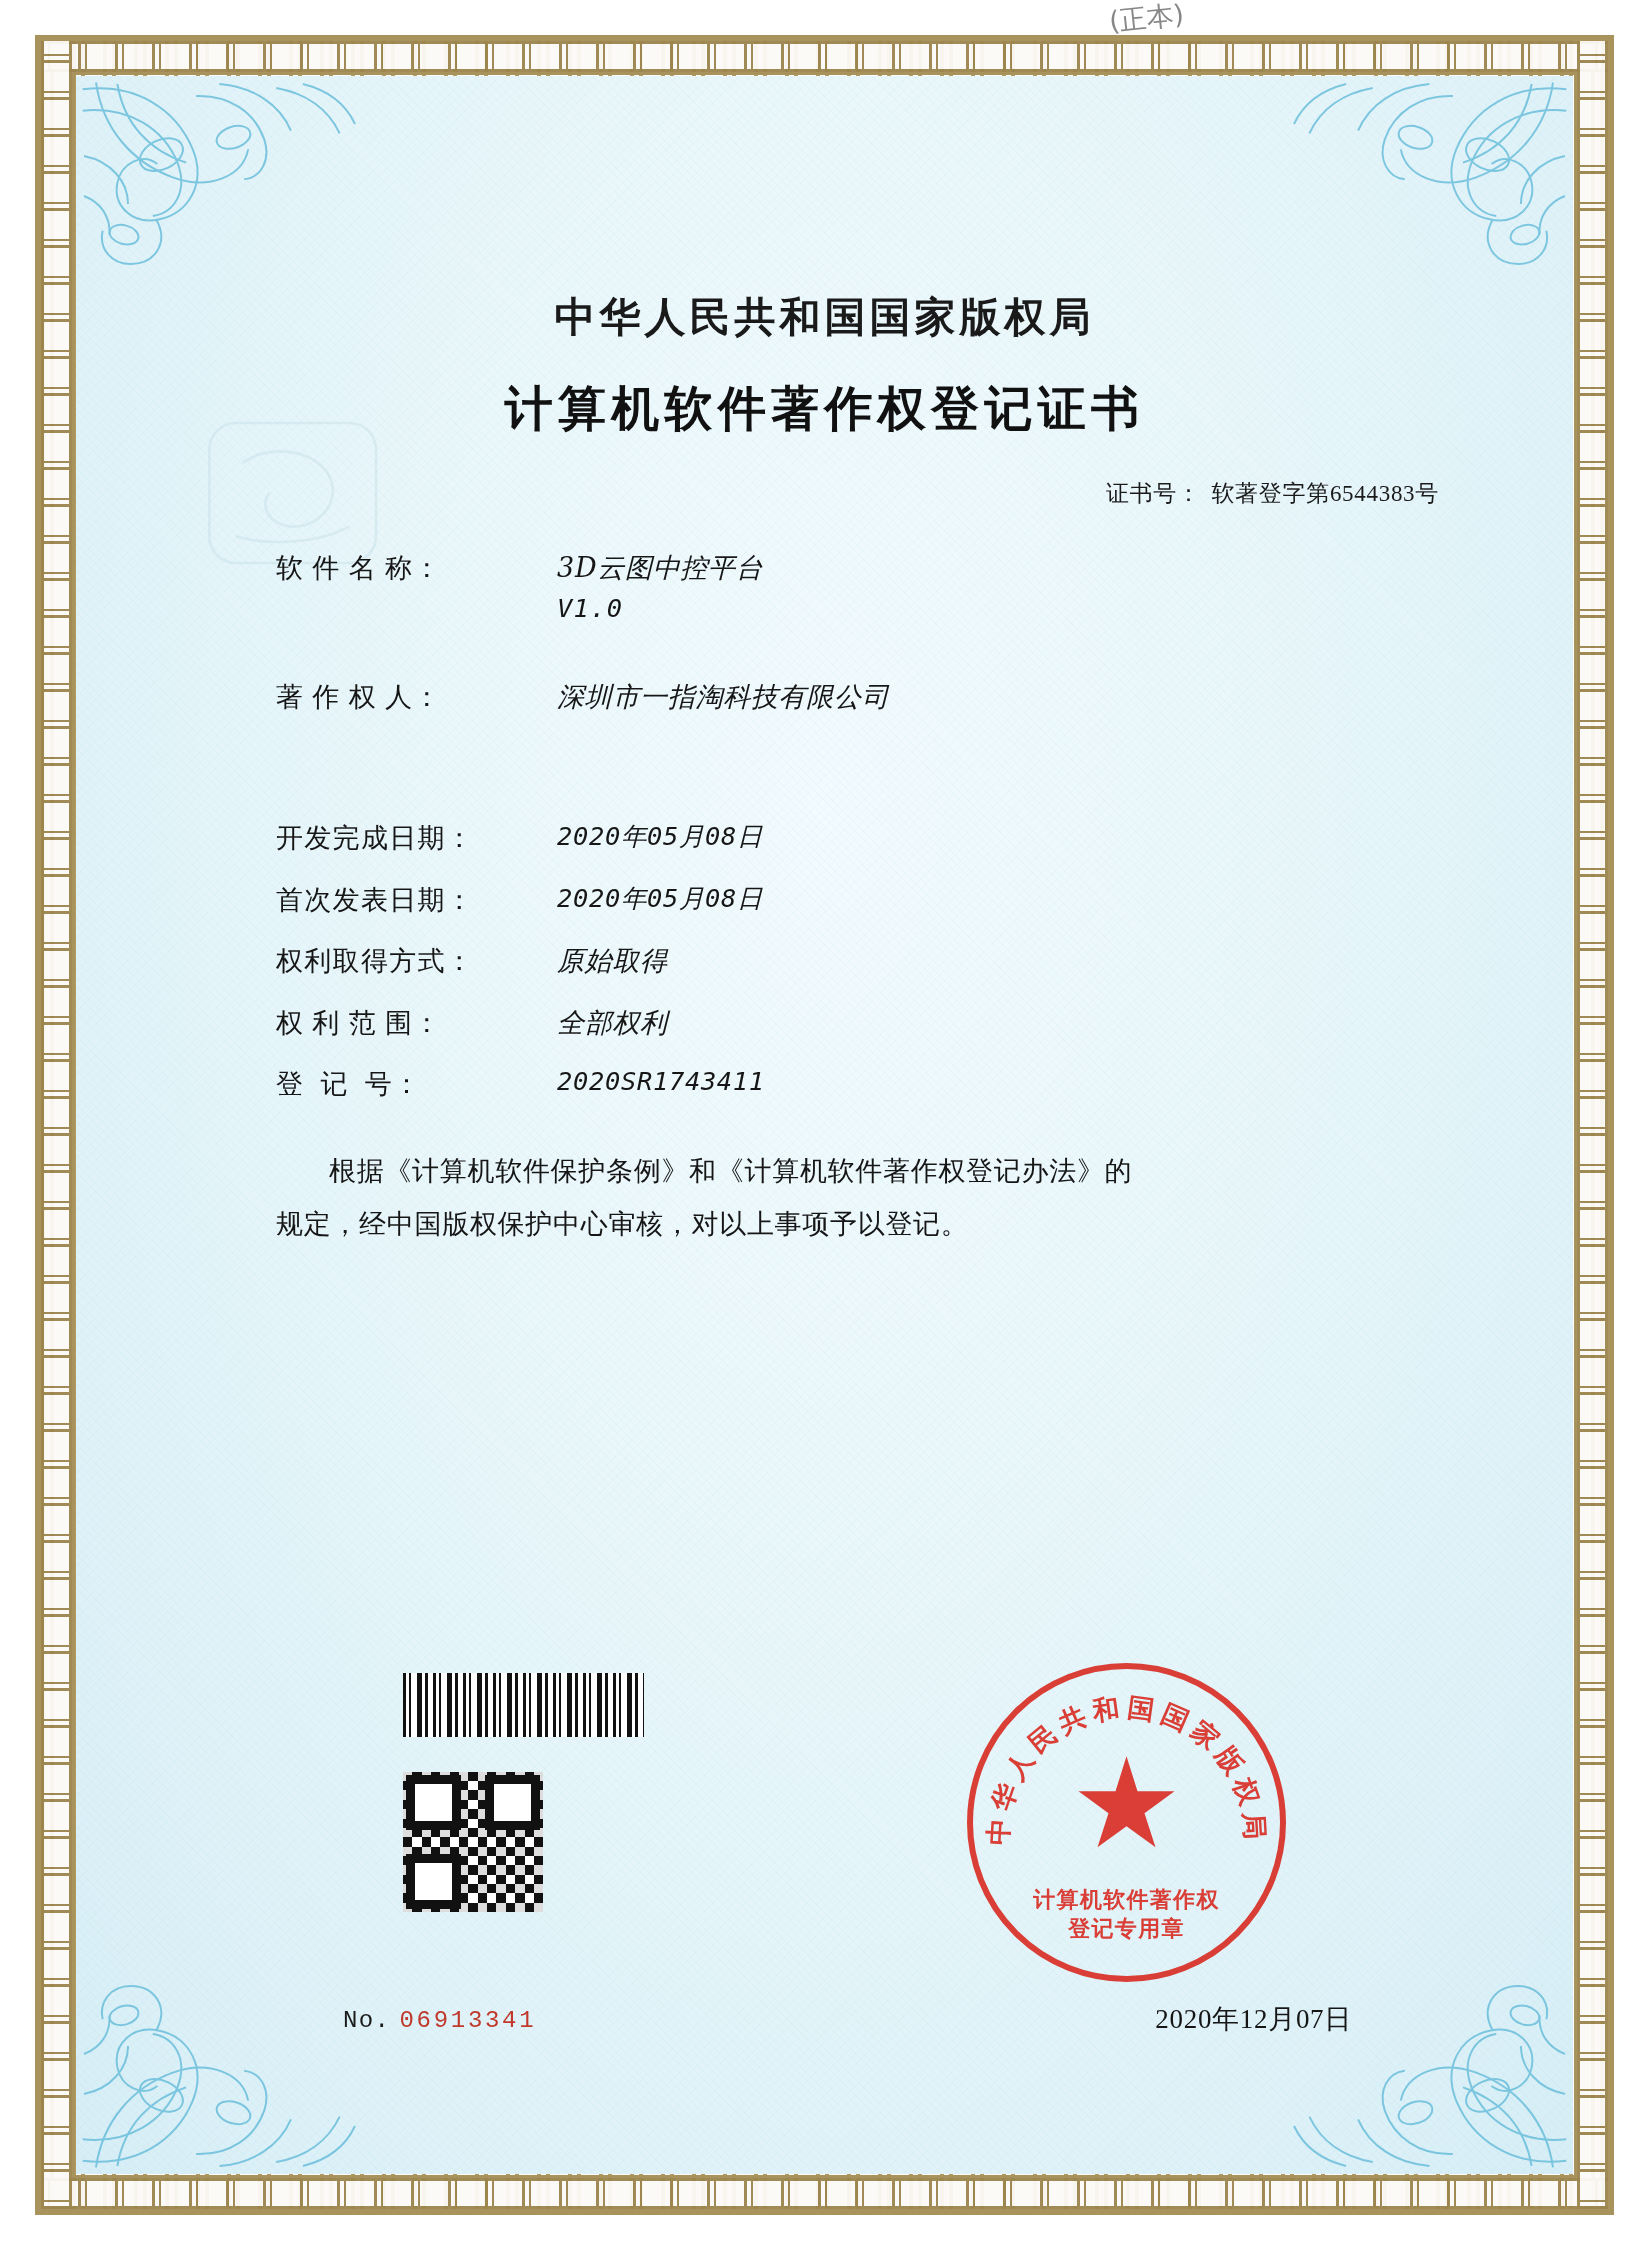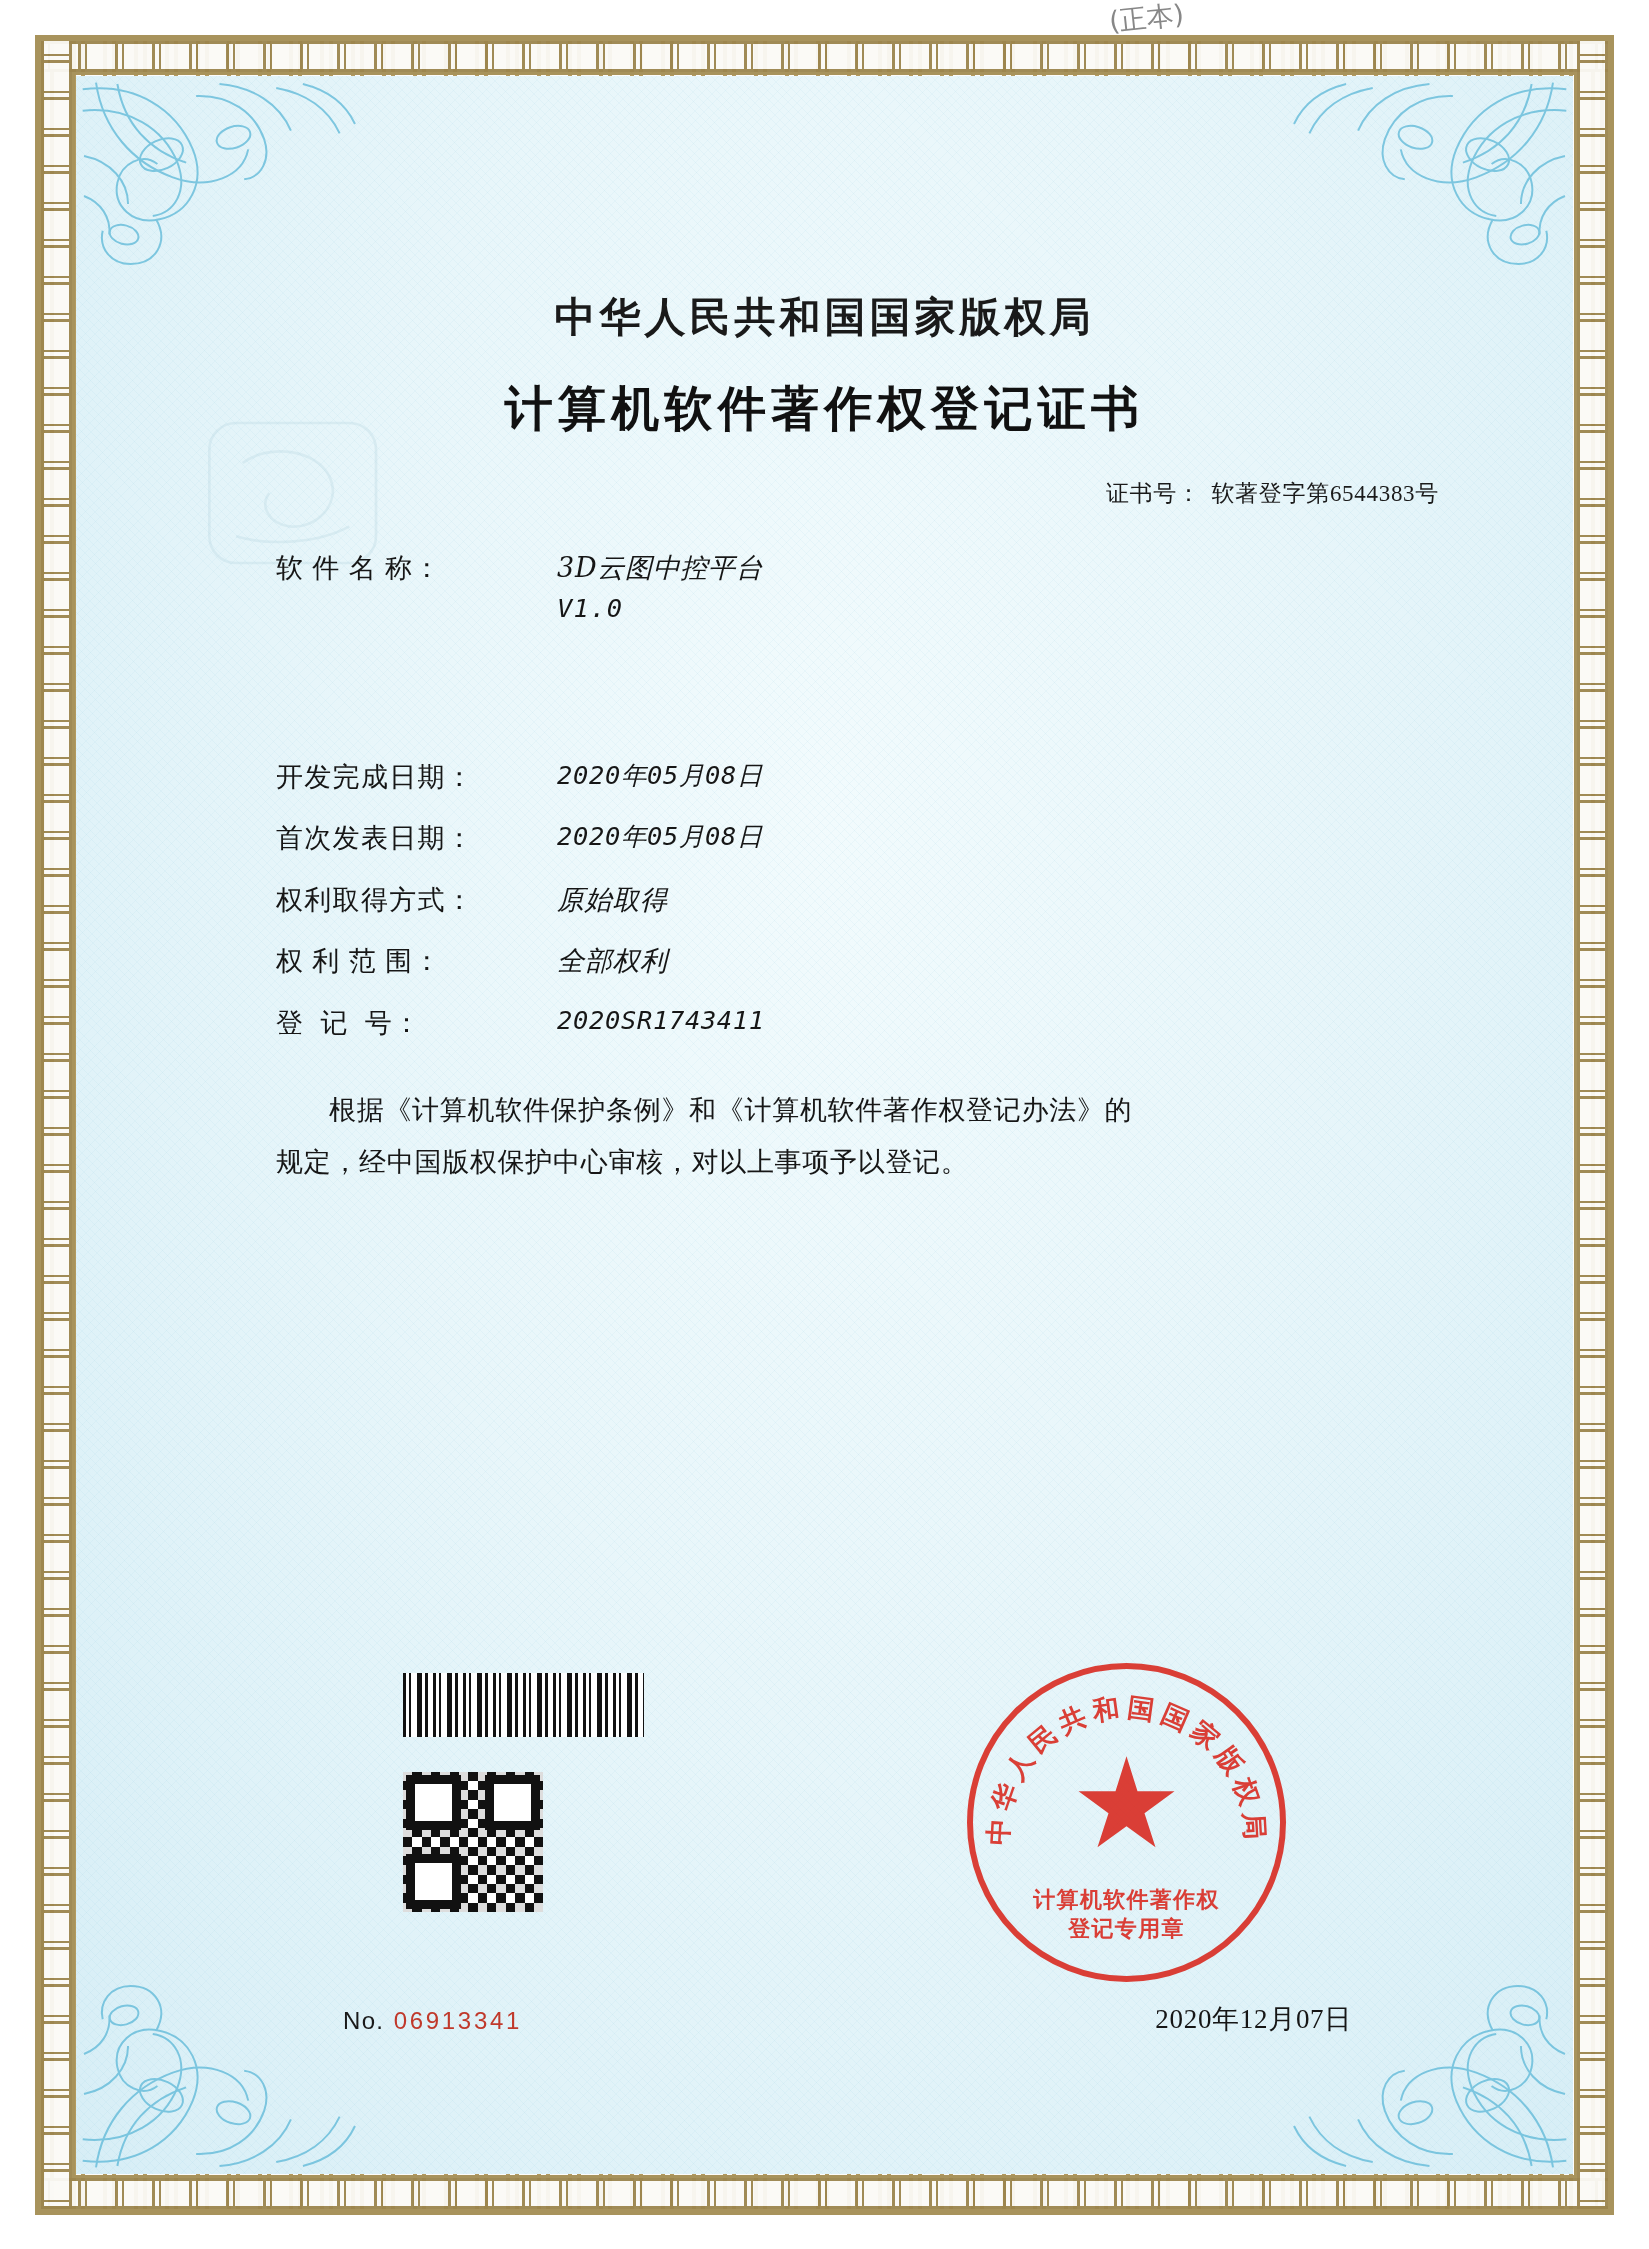--- a/index.html
+++ b/index.html
@@ -237,21 +237,21 @@
     background: #fff;
   }
   .qr .eye.a { left: 2.7px; top: 2.7px; }
   .qr .eye.b { right: 2.7px; top: 2.7px; }
   .qr .eye.c { left: 2.7px; bottom: 2.7px; }
 
   .serial {
     position: absolute;
     left: 267px;
     top: 1931px;
-    font-family: Liberation Sans, sans-serif;
+    font-family: Liberation Mono, monospace;
     font-size: 24px;
     color: #1a1a1a;
     z-index: 6;
     letter-spacing: 1.3px;
   }
   .serial .num { color: #c0392b; margin-left: 9.4px; letter-spacing: 2.7px; }
 
   
   .seal {
     position: absolute;
@@ -419,20 +419,24 @@
         <div class="field-row">
           <div class="field-label">软 件 名 称：</div>
           <div class="field-value">
             <span>3D云图中控平台</span>
             <span class="sub">V1.0</span>
           </div>
         </div>
 
         <div class="gap-md"></div>
 
+        <div class="field-row">
+          <div class="field-label">著 作 权 人：</div>
+          <div class="field-value">深圳市一指淘科技有限公司</div>
+        </div>
 
         <div class="gap-lg"></div>
 
         <div class="field-row">
           <div class="field-label">开发完成日期：</div>
           <div class="field-value mono">2020年05月08日</div>
         </div>
 
         <div class="field-row">
           <div class="field-label">首次发表日期：</div>

